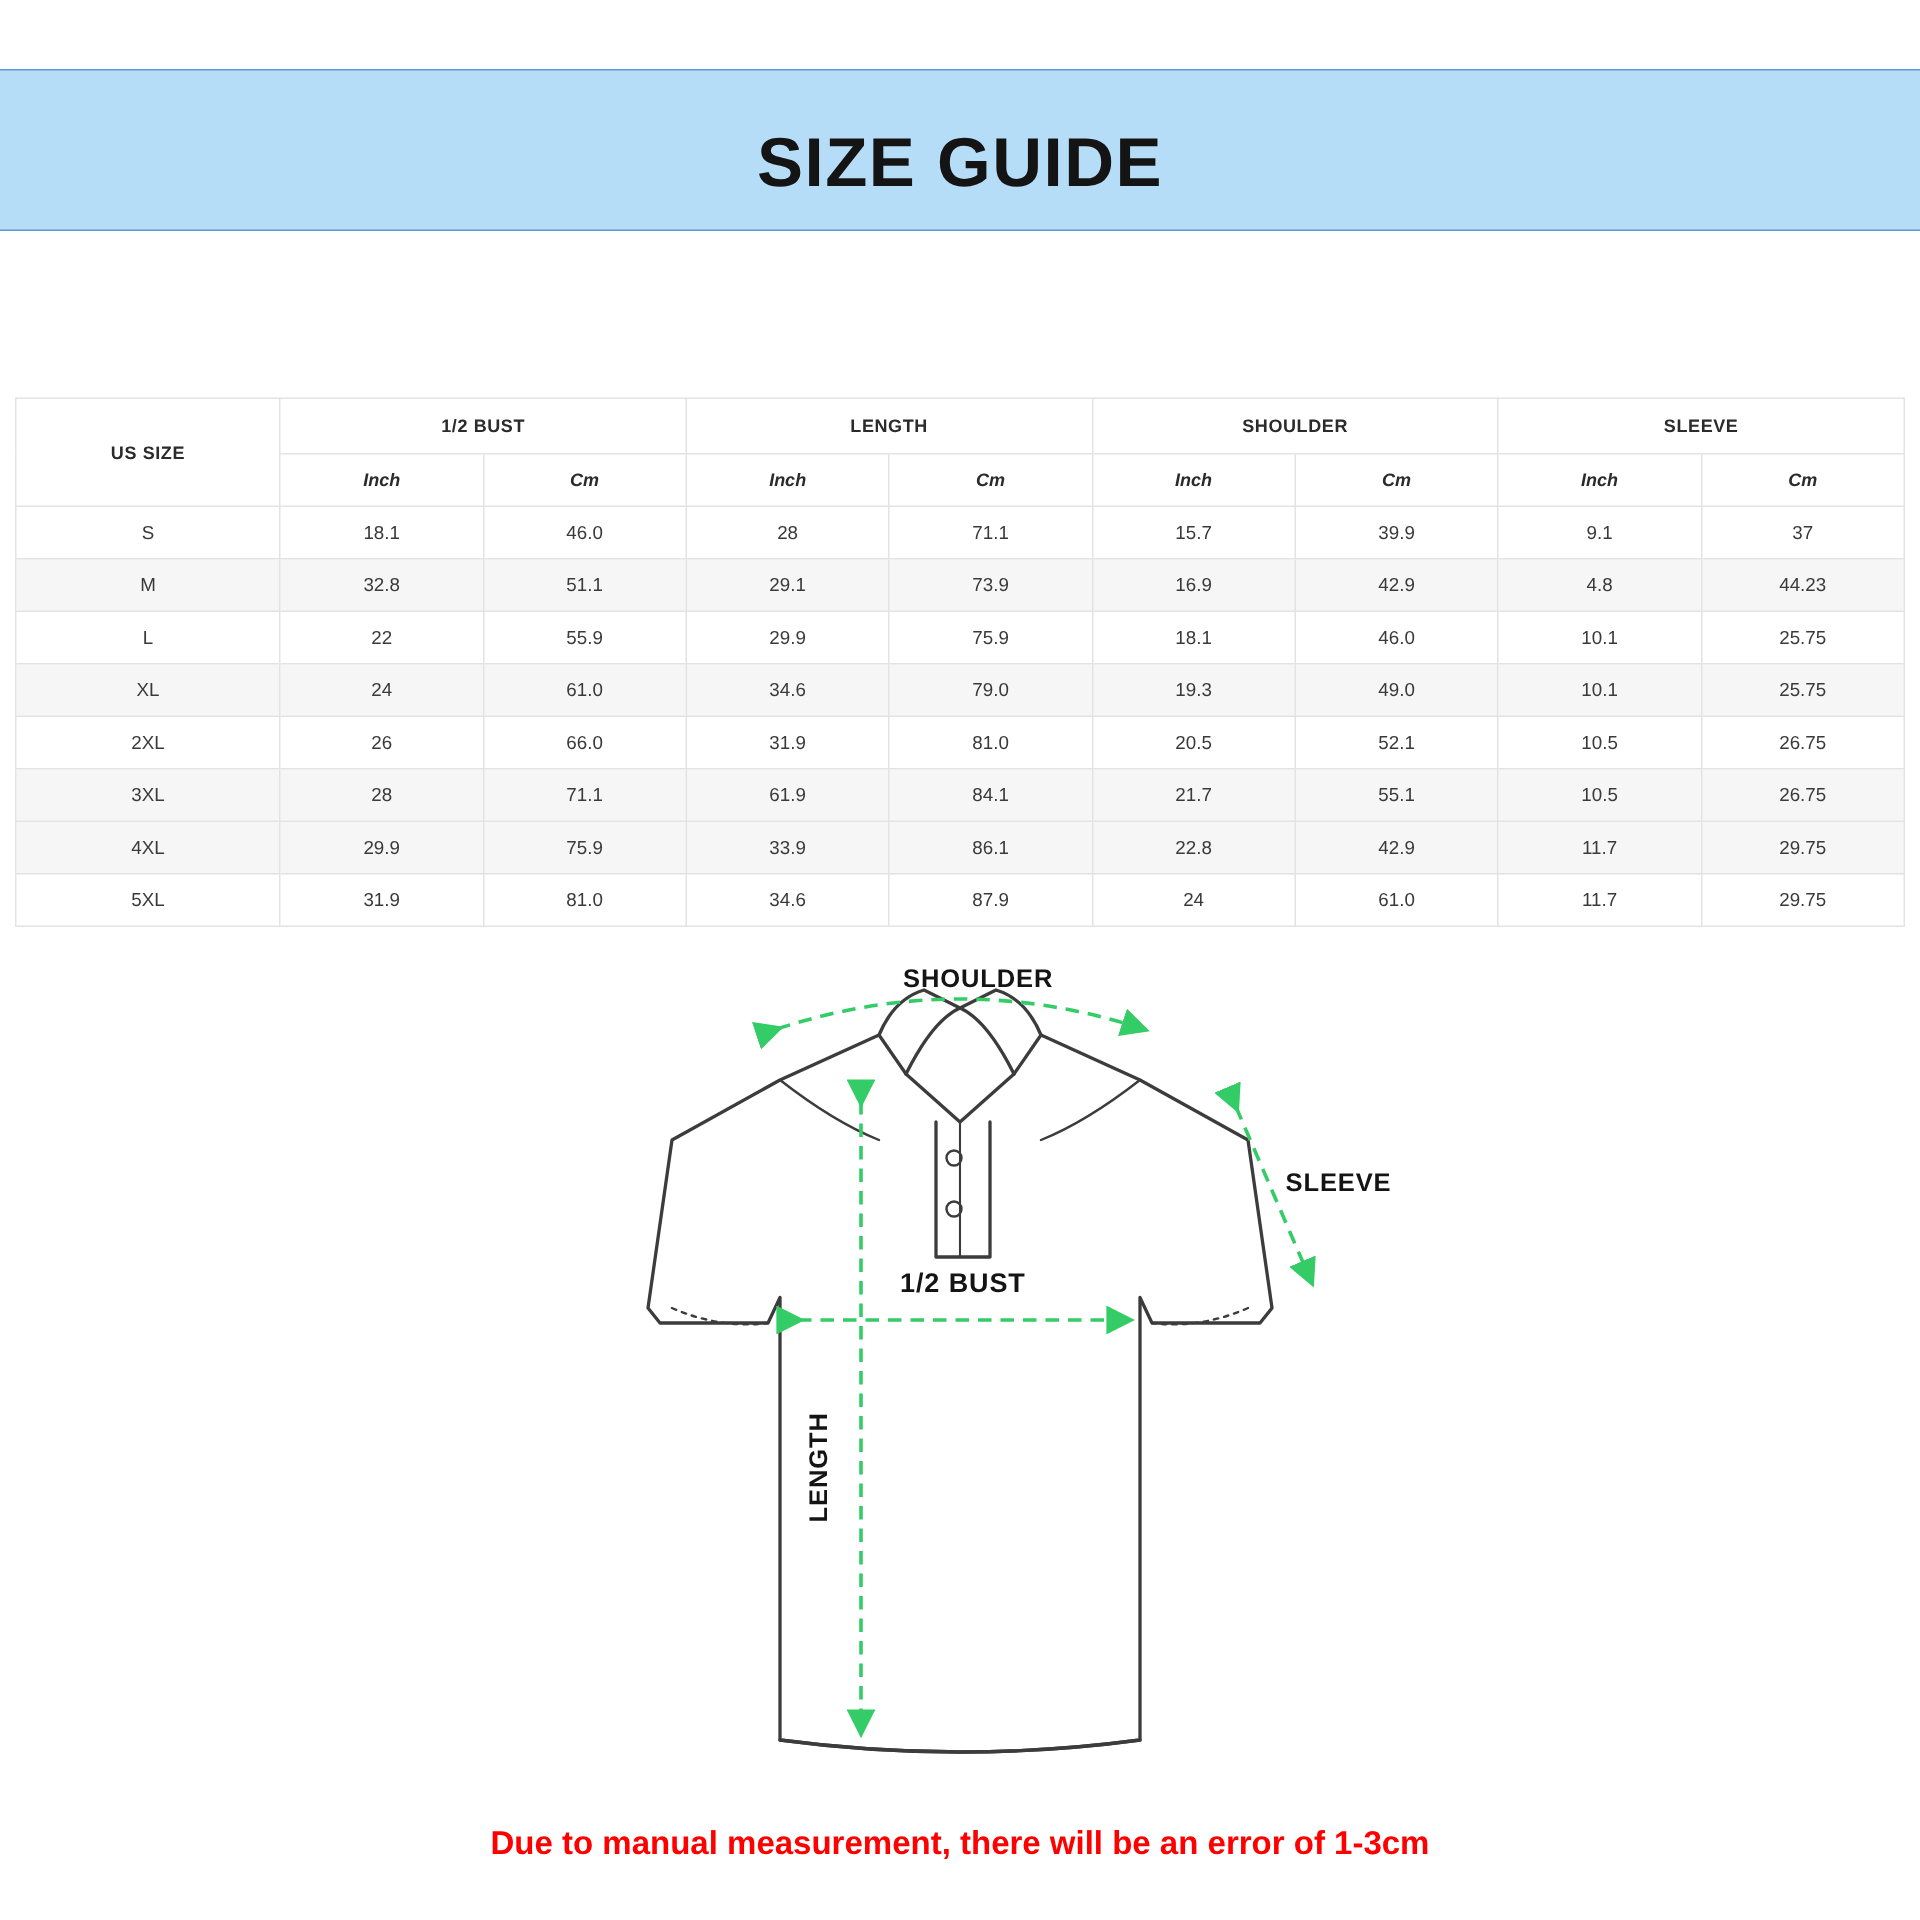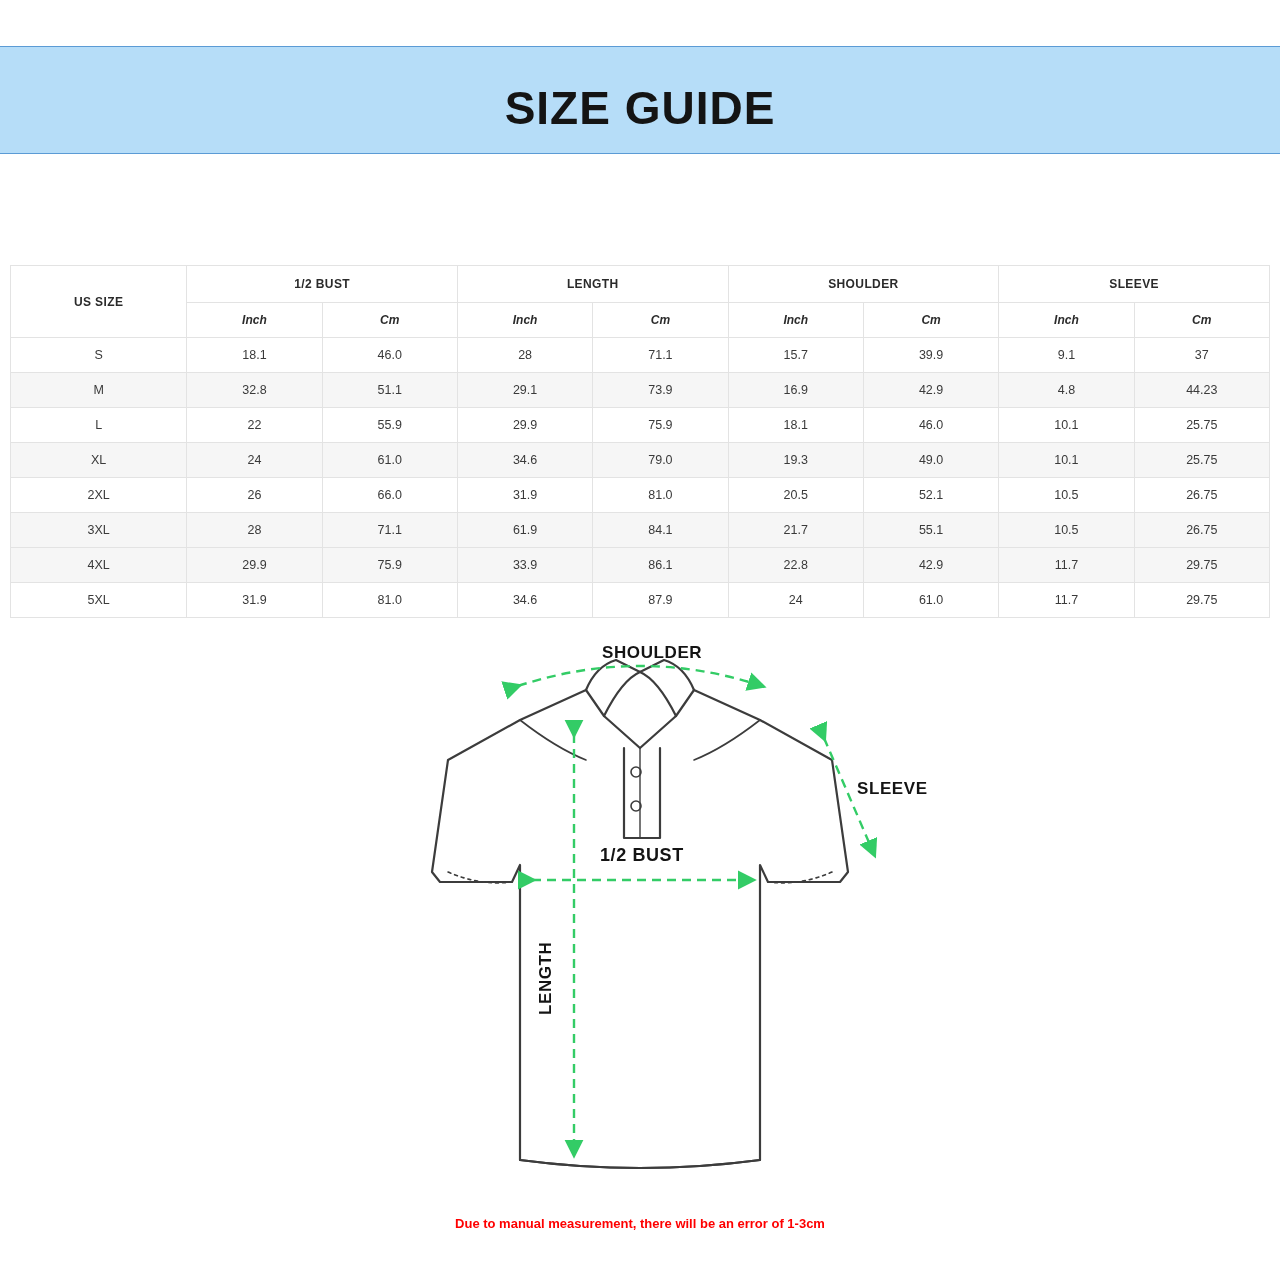--- a/index.html
+++ b/index.html
@@ -112,21 +112,21 @@
   }
 
   
   .footnote {
     position: absolute;
     left: 0;
     top: 1216px;
     width: 1280px;
     text-align: center;
     color: #fe0000;
-    font-size: 13px;
+    font-size: 22px;
     font-weight: bold;
   }
 </style>
 </head>
 <body>
 
 <div class="banner">
   <div class="banner-title">SIZE GUIDE</div>
 </div>
 

